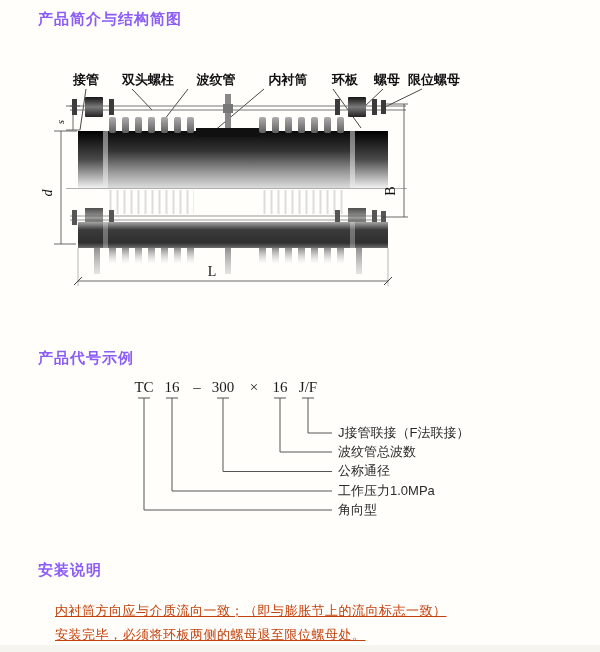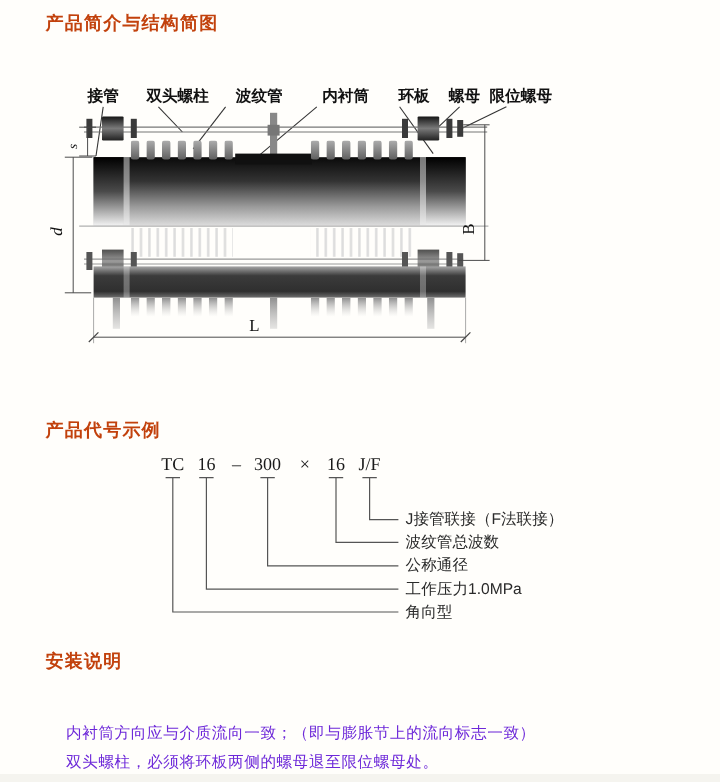--- a/index.html
+++ b/index.html
@@ -5,30 +5,30 @@
   html,body{margin:0;padding:0;}
   body{
     width:600px;height:652px;position:relative;overflow:hidden;
     background:#fffefb;
     font-family:"Liberation Sans","DejaVu Sans",sans-serif;
     color:#333;
   }
   .sec-title{
     position:absolute;left:38px;margin:0;
     font-size:15px;font-weight:bold;letter-spacing:1px;
-    color:#c2410c;
+    color:#8b5cf6;
   }
   #title-intro{top:10px;}
   #title-code{top:349px;text-align:center;}
-  #title-install{top:542px;}
+  #title-install{top:561px;}
   .diagram-svg{position:absolute;left:30px;top:60px;}
   .code-svg{position:absolute;left:125px;top:376px;}
   .install-line{
     position:absolute;left:55px;margin:0;
-    font-size:13px;line-height:20px;color:#6d28d9;letter-spacing:0.5px;
+    font-size:13px;line-height:20px;color:#c2410c;letter-spacing:0.5px;text-decoration:underline;
   }
   #install-line-1{top:601px;}
   #install-line-2{top:625px;}
   .bottom-strip{
     position:absolute;left:0;top:645px;width:600px;height:7px;
     background:#f5f4ef;
   }
   svg text.part-label{font-family:"Liberation Sans","DejaVu Sans",sans-serif;font-size:13px;font-weight:600;fill:#111;}
   svg text.dim{font-family:"Liberation Serif","DejaVu Serif",serif;fill:#111;}
   svg text.code-part{font-family:"Liberation Serif","DejaVu Serif",serif;font-size:15px;fill:#1a1a1a;}
@@ -249,16 +249,16 @@
       <text class="callout" x="213" y="80">波纹管总波数</text>
       <text class="callout" x="213" y="99">公称通径</text>
       <text class="callout" x="213" y="119">工作压力1.0MPa</text>
       <text class="callout" x="213" y="138">角向型</text>
     </g>
   </svg>
 
   <h2 class="sec-title" id="title-install">安装说明</h2>
 
   <p class="install-line" id="install-line-1">内衬筒方向应与介质流向一致；（即与膨胀节上的流向标志一致）</p>
-  <p class="install-line" id="install-line-2">双头螺柱，必须将环板两侧的螺母退至限位螺母处。</p>
+  <p class="install-line" id="install-line-2">安装完毕，必须将环板两侧的螺母退至限位螺母处。</p>
 
   <div class="bottom-strip"></div>
 </div>
 
 </body></html>

